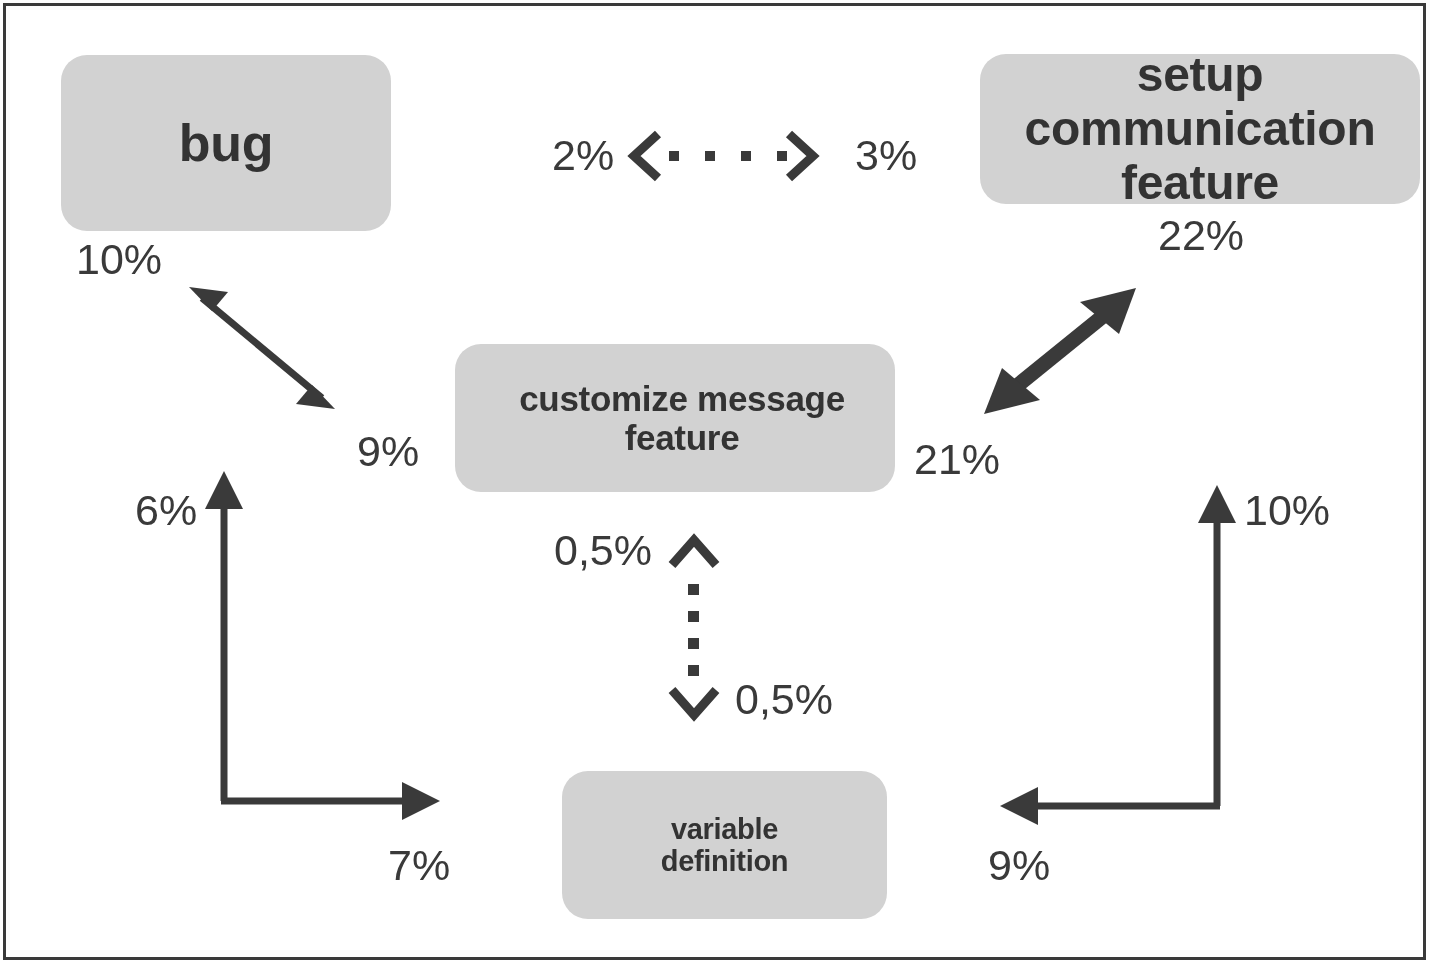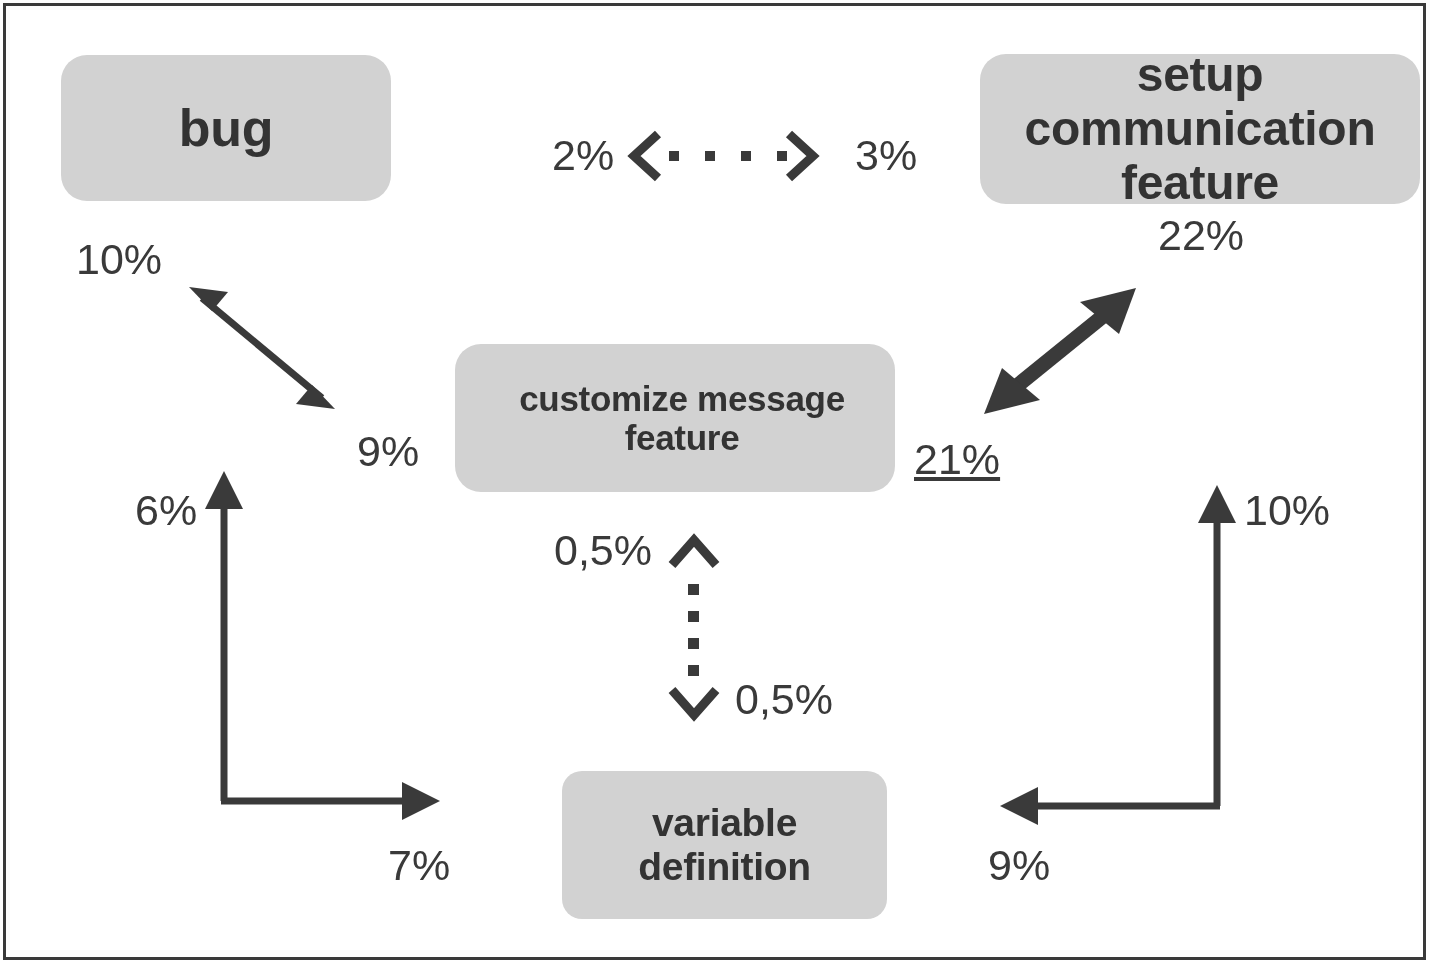--- a/index.html
+++ b/index.html
@@ -117,50 +117,50 @@
       <g>
         <polyline class="chev" points="666,559 688,534 710,559"></polyline>
         <rect class="dot" x="682" y="578" width="11" height="11"></rect>
         <rect class="dot" x="682" y="605" width="11" height="11"></rect>
         <rect class="dot" x="682" y="632" width="11" height="11"></rect>
         <rect class="dot" x="682" y="659" width="11" height="11"></rect>
         <polyline class="chev" points="666,684 688,709 710,684"></polyline>
       </g>
     </svg>
 
-    <div class="node" style="left:55px; top:49px; width:330px; height:146px; font-size:52px;">
+    <div class="node" style="left:55px; top:49px; width:330px; height:176px; font-size:52px;">
       <span class="node-label">bug</span>
     </div>
 
     <div class="node" style="left:974px; top:48px; width:440px; height:150px; font-size:48px;">
       <span class="node-label">setup communication
 feature</span>
     </div>
 
     <div class="node" style="left:449px; top:338px; width:440px; height:148px; font-size:35px;padding-left:14px;">
       <span class="node-label">customize message
 feature</span>
     </div>
 
-    <div class="node" style="left:556px; top:765px; width:325px; height:148px; font-size:39px;border-radius:20px;">
+    <div class="node" style="left:556px; top:765px; width:325px; height:148px; font-size:29px;">
       <span class="node-label">variable
 definition</span>
     </div>
 
     <div class="pct" style="left:546px; top:128px;">2%</div>
 
     <div class="pct" style="left:849px; top:128px;">3%</div>
 
     <div class="pct" style="left:70px; top:232px;">10%</div>
 
     <div class="pct" style="left:351px; top:424px;">9%</div>
 
     <div class="pct" style="left:1152px; top:208px;">22%</div>
 
-    <div class="pct" style="left:908px; top:432px;text-decoration:underline;">21%</div>
+    <div class="pct" style="left:908px; top:432px;">21%</div>
 
     <div class="pct" style="left:129px; top:483px;">6%</div>
 
     <div class="pct" style="left:382px; top:838px;">7%</div>
 
     <div class="pct" style="left:1238px; top:483px;">10%</div>
 
     <div class="pct" style="left:982px; top:838px;">9%</div>
 
     <div class="pct" style="left:548px; top:523px;">0,5%</div>

